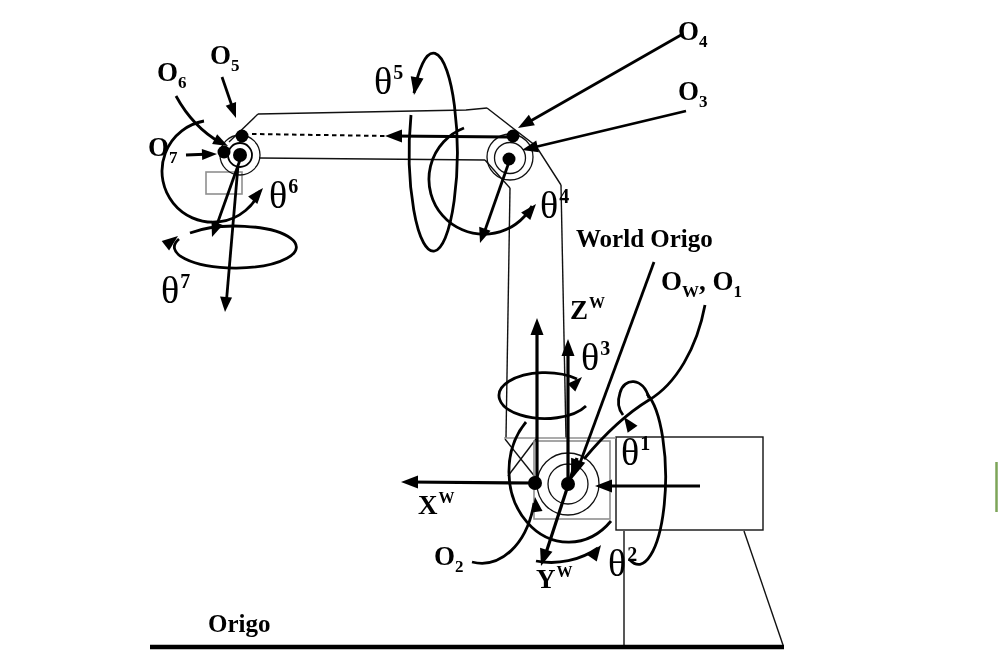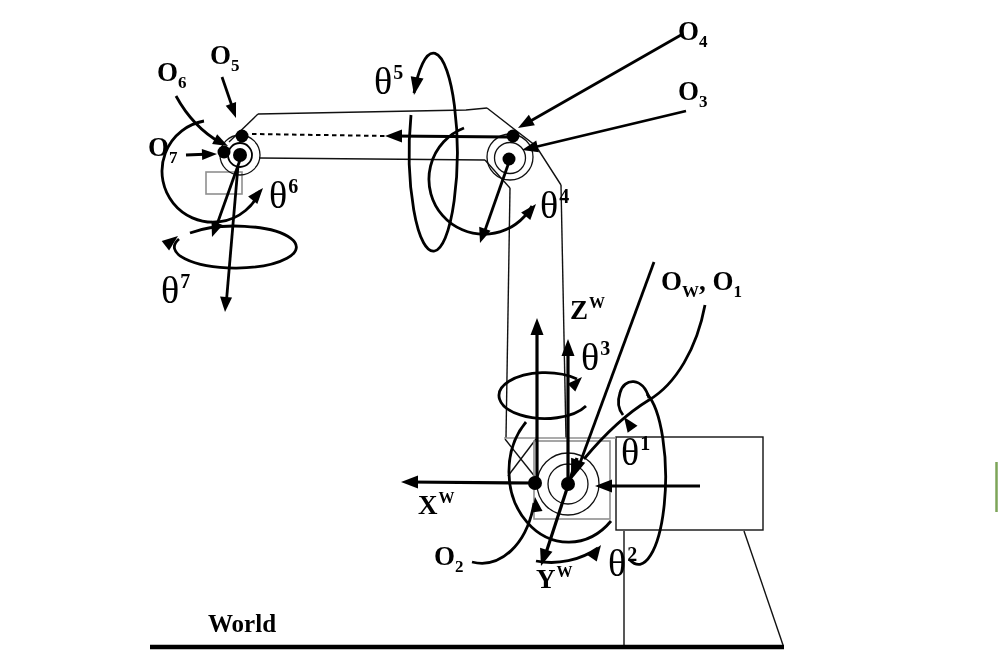--- a/index.html
+++ b/index.html
@@ -149,15 +149,16 @@
   <div class="lbl theta-lbl" style="left:581px;top:338px;"><span>θ</span><span class="sup">3</span></div>
   <div class="lbl theta-lbl" style="left:540px;top:186px;"><span>θ</span><span class="sup">4</span></div>
   <div class="lbl theta-lbl" style="left:374px;top:62px;"><span>θ</span><span class="sup">5</span></div>
   <div class="lbl theta-lbl" style="left:263px;top:176px;margin-left:6px;"><span>θ</span><span class="sup">6</span></div>
   <div class="lbl theta-lbl" style="left:161px;top:271px;"><span>θ</span><span class="sup">7</span></div>
 
   <div class="lbl axis-lbl" style="left:378px;top:492px;margin-left:40px;"><span>X</span><span class="sup">W</span></div>
   <div class="lbl axis-lbl" style="left:536px;top:566px;"><span>Y</span><span class="sup">W</span></div>
   <div class="lbl axis-lbl" style="left:570px;top:297px;"><span>Z</span><span class="sup">W</span></div>
 
-  <div class="lbl text-lbl" style="left:208px;top:611px;">World</div>
+  <div class="lbl text-lbl" style="left:576px;top:226px;">World Origo</div>
+  <div class="lbl text-lbl" style="left:208px;top:611px;">Origo</div>
 
 </div>
 
 </body></html>

